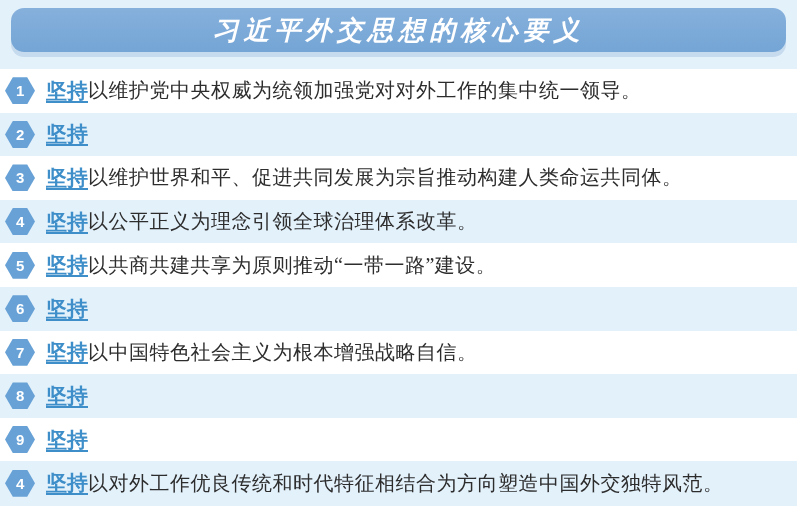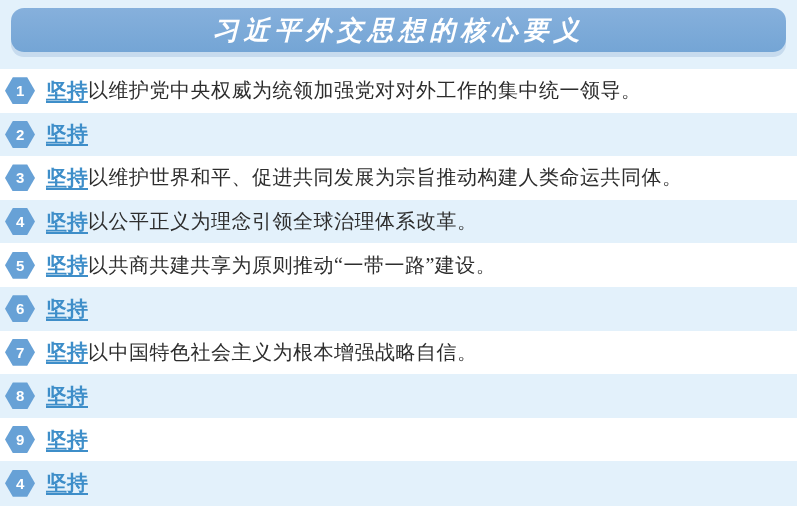--- a/index.html
+++ b/index.html
@@ -119,14 +119,15 @@
     <span class="badge">8</span>
     <span class="kw">坚持</span>
   </div>
   <div class="row odd">
     <span class="badge">9</span>
     <span class="kw">坚持</span>
   </div>
   <div class="row">
     <span class="badge">4</span>
     <span class="kw">坚持</span>
+    <span class="txt">以对外工作优良传统和时代特征相结合为方向塑造中国外交独特风范。</span>
   </div>
 </div>
 
 </body></html>

